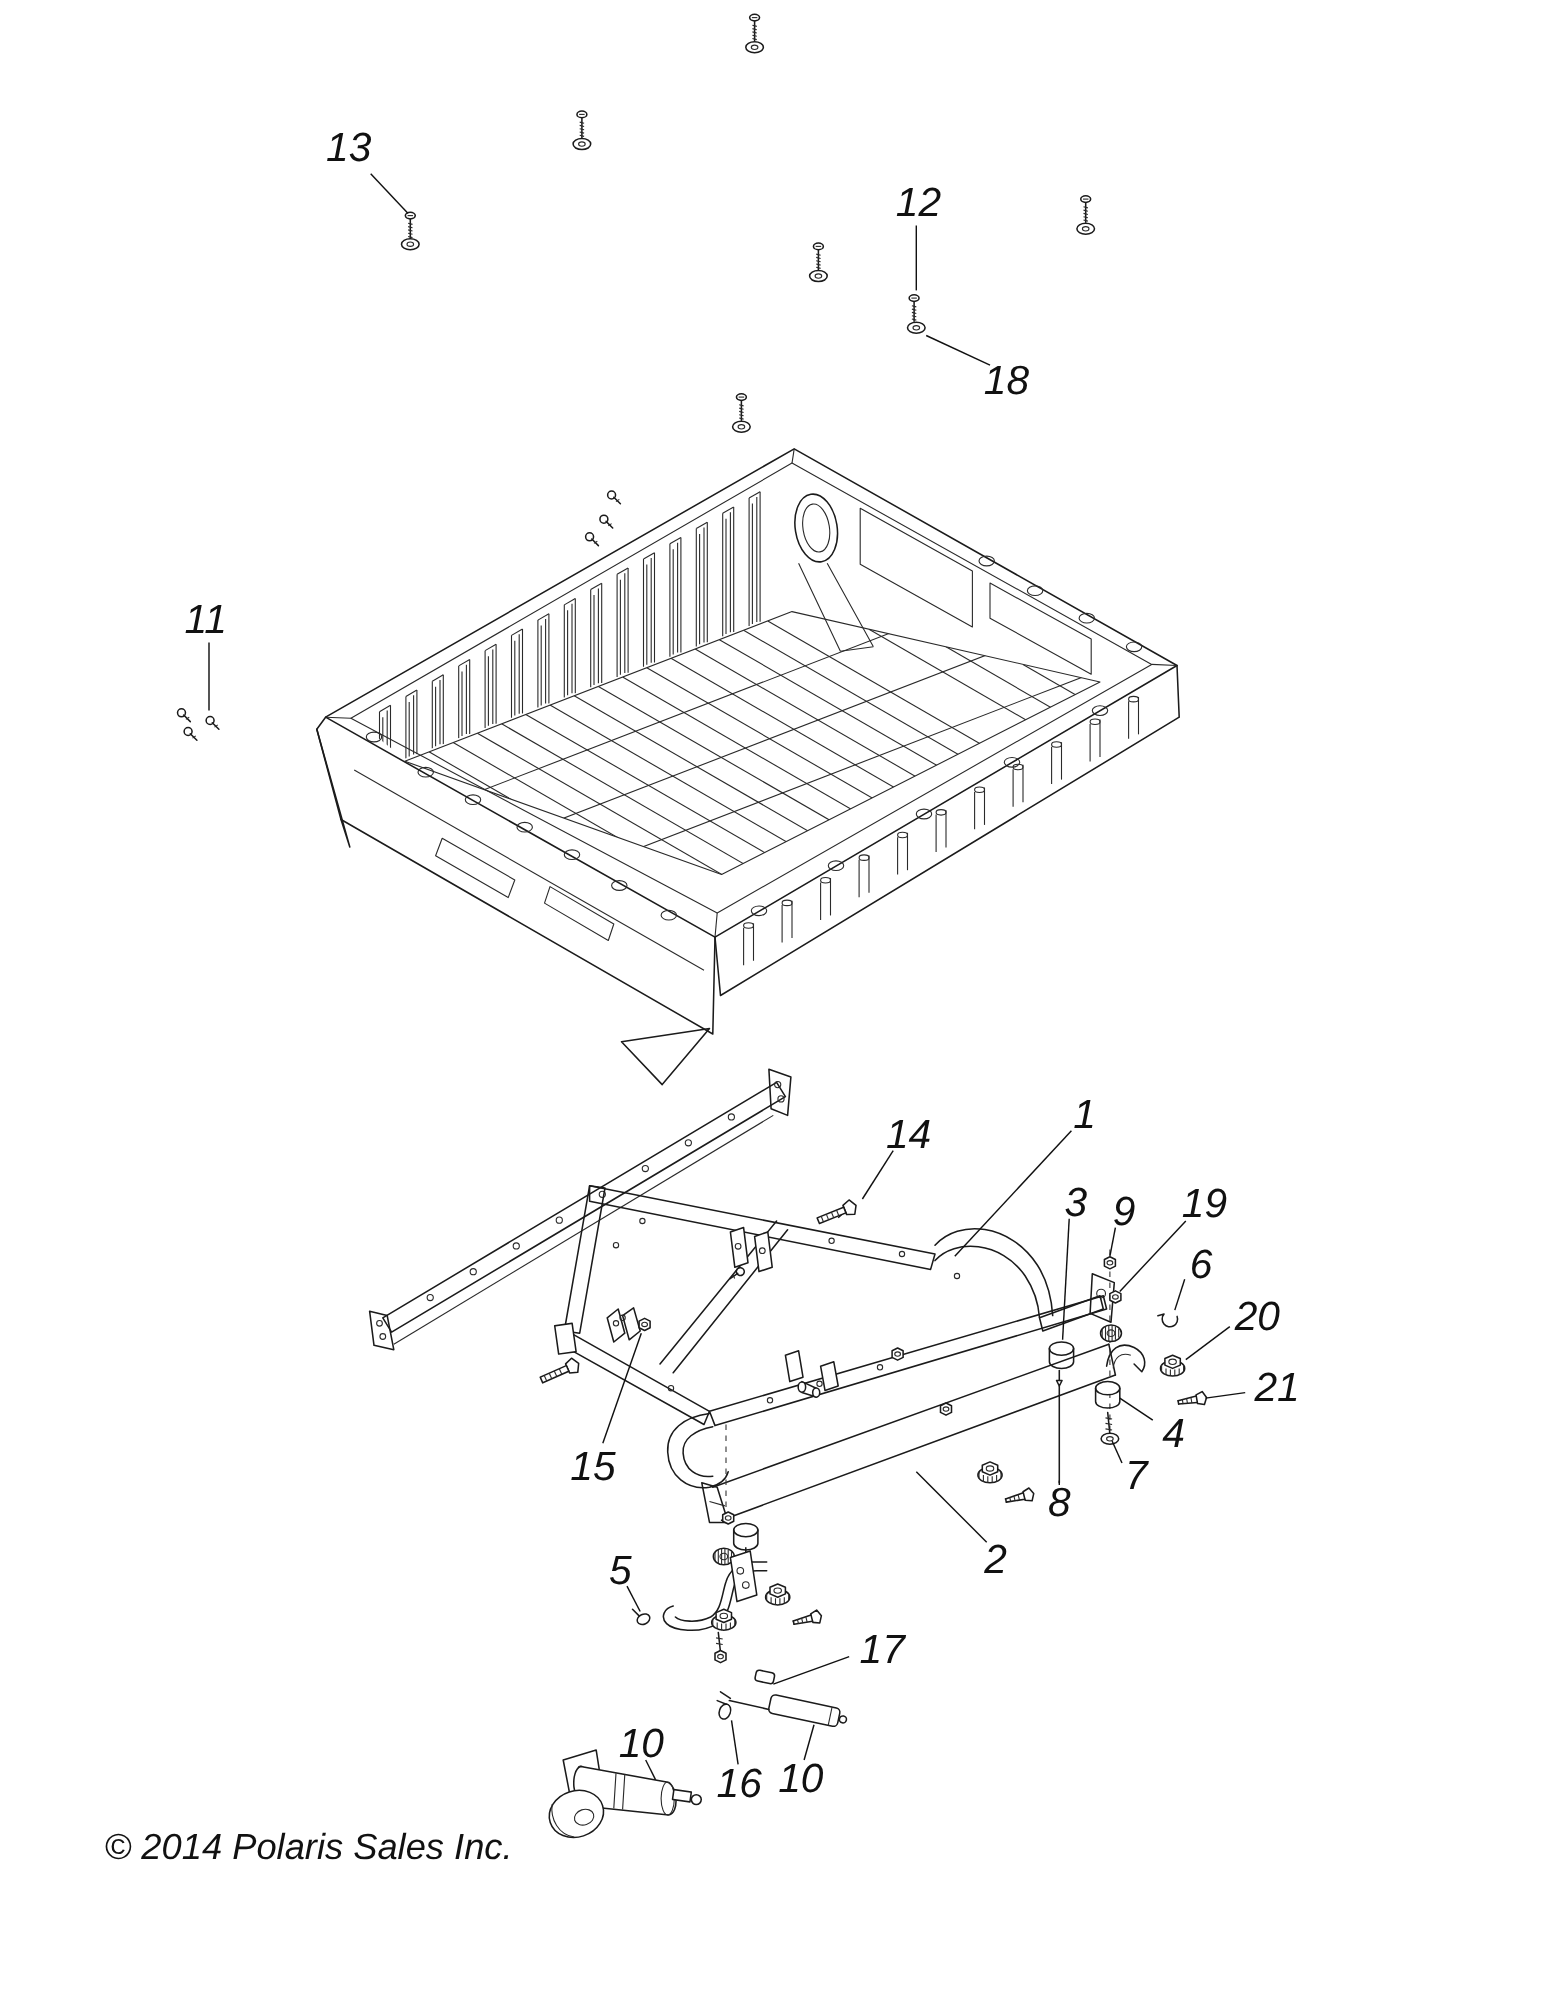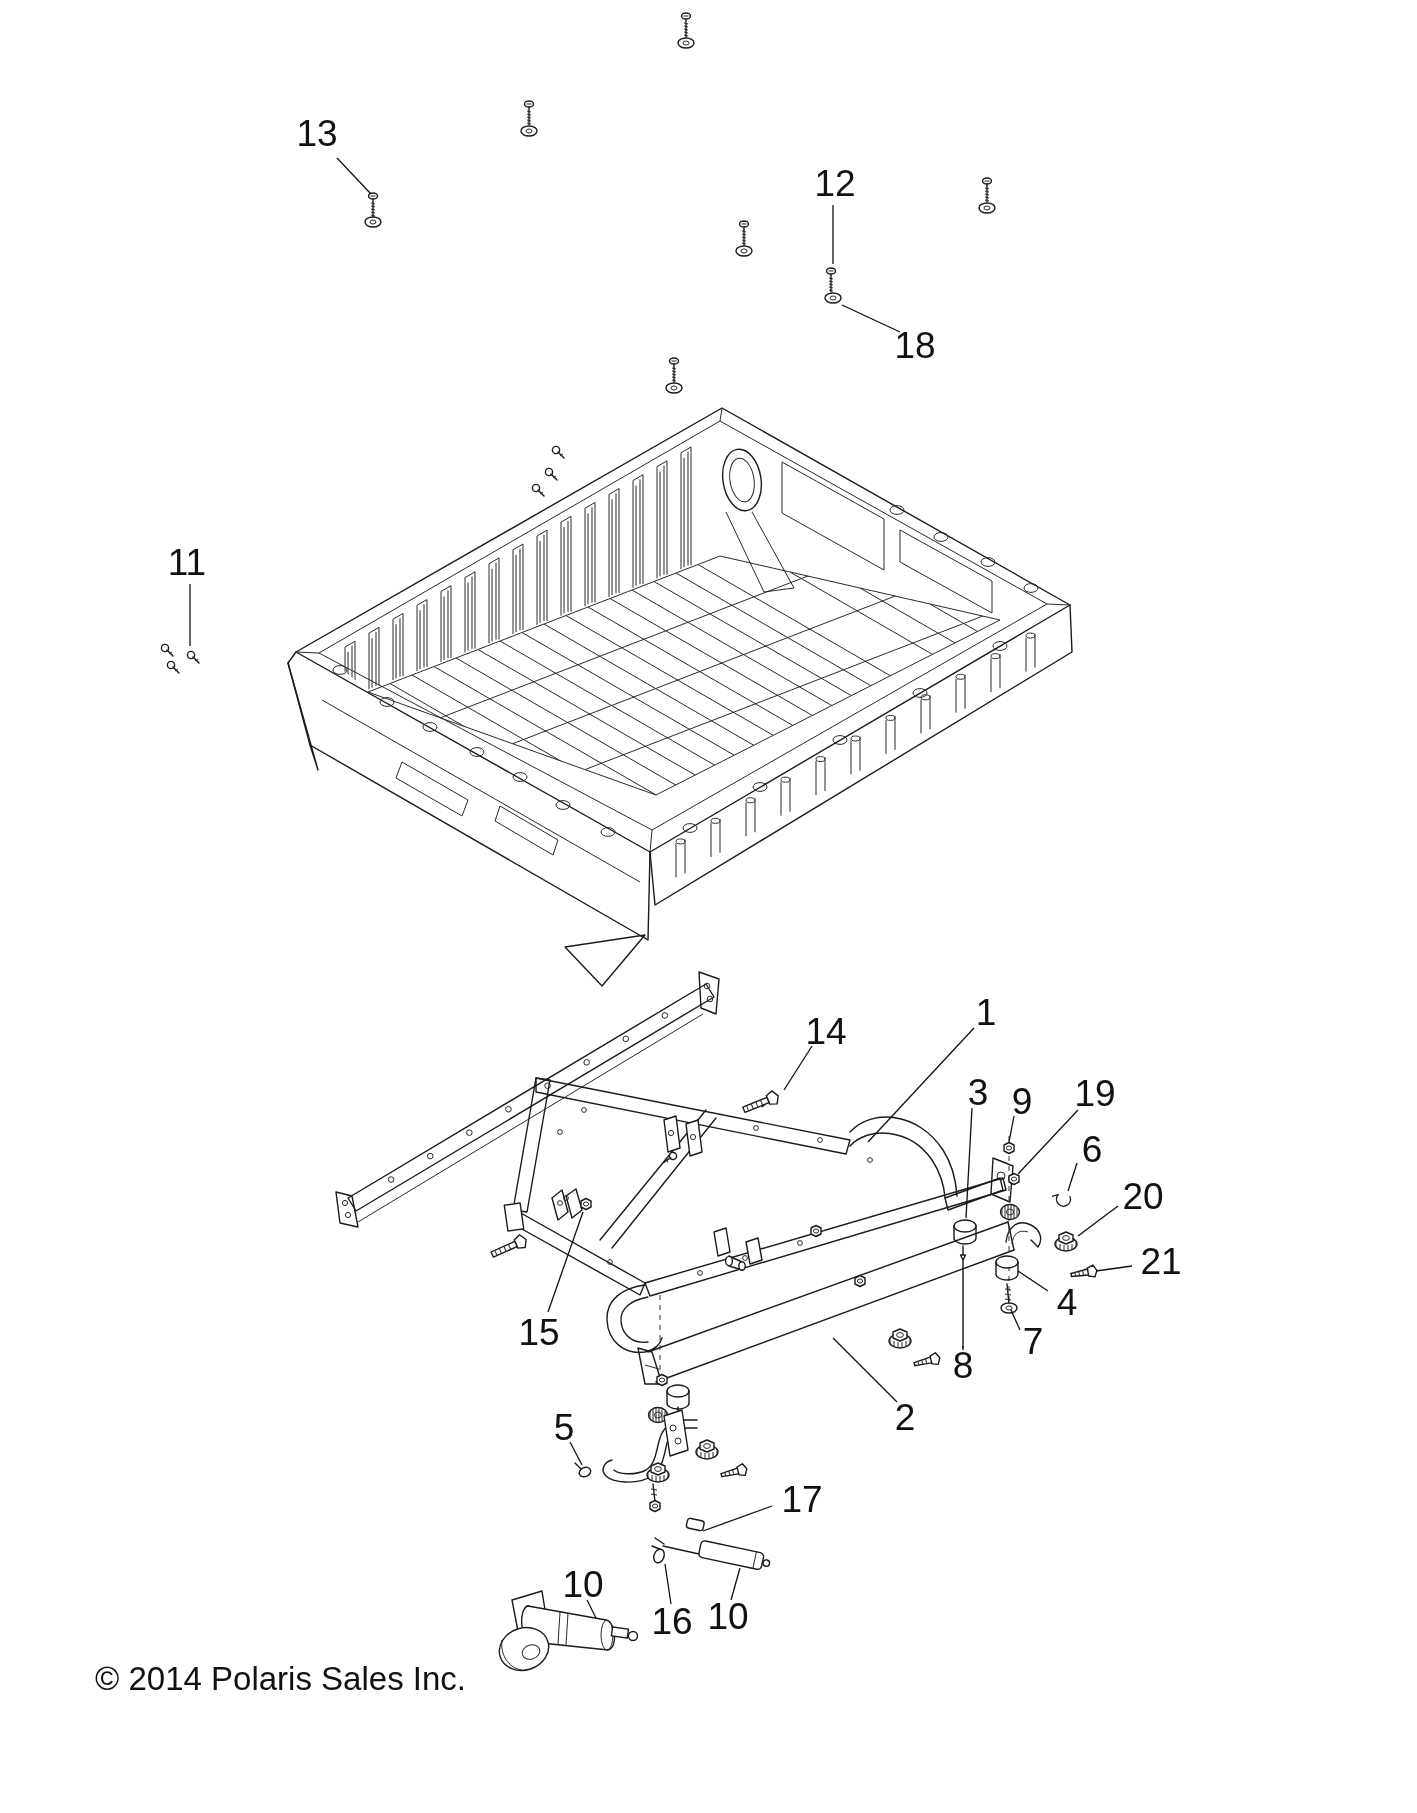--- a/index.html
+++ b/index.html
@@ -1,17 +1,17 @@
 <!DOCTYPE html>
 <html><head>
 <meta charset="utf-8">
 <style>
   html,body{margin:0;padding:0;background:#ffffff;}
   .stage{position:relative;width:1417px;height:1794px;background:#fff;overflow:hidden;
-         font-family:"Liberation Sans", sans-serif;}
+         font-family:"Liberation Sans", sans-serif;font-style:italic;}
   svg{position:absolute;left:0;top:0;}
   .ln{fill:none;stroke:#1b1b1b;stroke-width:1.4;stroke-linejoin:round;stroke-linecap:round;}
   .thin{fill:none;stroke:#2a2a2a;stroke-width:1;stroke-linejoin:round;}
   .leader{fill:none;stroke:#111;stroke-width:1.3;}
   .dash{fill:none;stroke:#333;stroke-width:1;stroke-dasharray:5 5;}
   .callout{font-size:37px;fill:#111;text-anchor:middle;}
   .copyright{font-size:33px;fill:#111;}
   .fill-w{fill:#fff;stroke:#1b1b1b;stroke-width:1.4;stroke-linejoin:round;}
 </style>
 </head>

